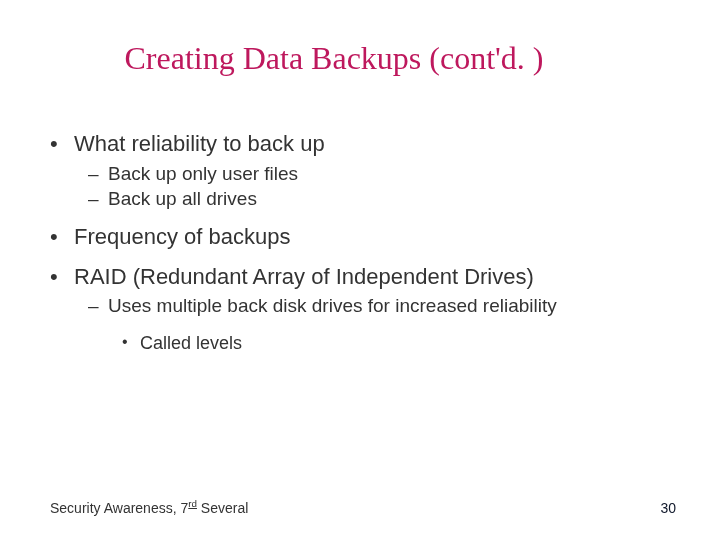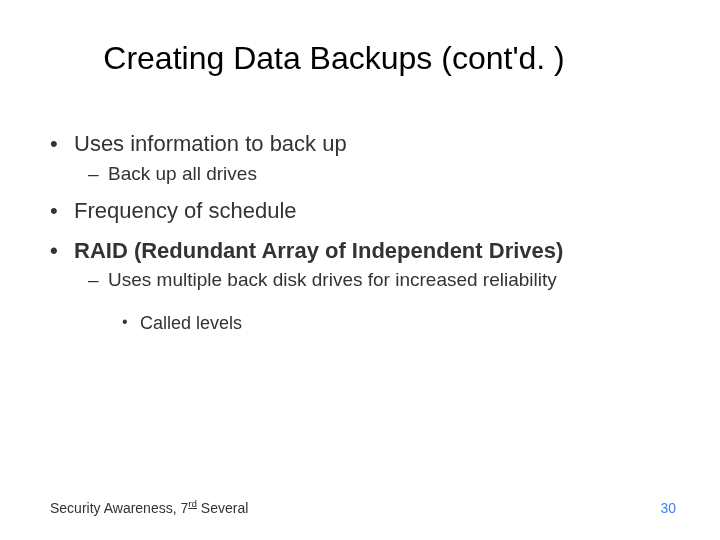--- a/index.html
+++ b/index.html
@@ -20,21 +20,22 @@
     box-sizing: border-box;
   }
   .title {
     position: absolute;
     top: 40px;
     left: 0;
     width: 668px;
     text-align: center;
     font-size: 32px;
     font-weight: 400;
-    color: #000000;
+    color: #be185d;
+    font-family: Liberation Serif, serif;
   }
   .body {
     position: absolute;
     top: 130px;
     left: 50px;
     right: 40px;
     font-size: 22px;
     line-height: 1.25;
   }
   ul {
@@ -71,74 +72,75 @@
     content: "–";
     position: absolute;
     left: 38px;
     top: 0;
   }
   
   .l3 {
     font-size: 18px;
     padding-left: 90px;
     position: relative;
-    margin-top: 20px;
+    margin-top: 14px;
     margin-bottom: 2px;
   }
   .l3::before {
     content: "•";
     position: absolute;
     left: 72px;
     top: 0;
     font-size: 16px;
   }
   .bold {
-    font-weight: 700;
+    font-weight: 400;
   }
   .group {
     margin-bottom: 12px;
   }
   .footer-left {
     position: absolute;
     left: 50px;
     bottom: 24px;
     font-size: 14px;
     color: #333333;
   }
   .footer-right {
     position: absolute;
     right: 44px;
     bottom: 24px;
     font-size: 14px;
-    color: #3b82f6;
+    color: #0f172a;
   }
   sup {
     font-size: 0.7em;
     vertical-align: super;
     line-height: 0;
     text-decoration: underline;
   }
 </style>
 </head>
 <body>
 
 <div class="slide">
 
   <div class="title">Creating Data Backups (cont'd. )</div>
 
   <div class="body">
     <ul>
 
       <div class="group">
-        <li class="l1">Uses information to back up</li>
+        <li class="l1">What reliability to back up</li>
+        <li class="l2">Back up only user files</li>
         <li class="l2">Back up all drives</li>
       </div>
 
       <div class="group">
-        <li class="l1">Frequency of schedule</li>
+        <li class="l1">Frequency of backups</li>
       </div>
 
       <div class="group">
         <li class="l1 bold">RAID (Redundant Array of Independent Drives)</li>
         <li class="l2">Uses multiple back disk drives for increased reliability</li>
         <li class="l3">Called levels</li>
       </div>
 
     </ul>
   </div>

